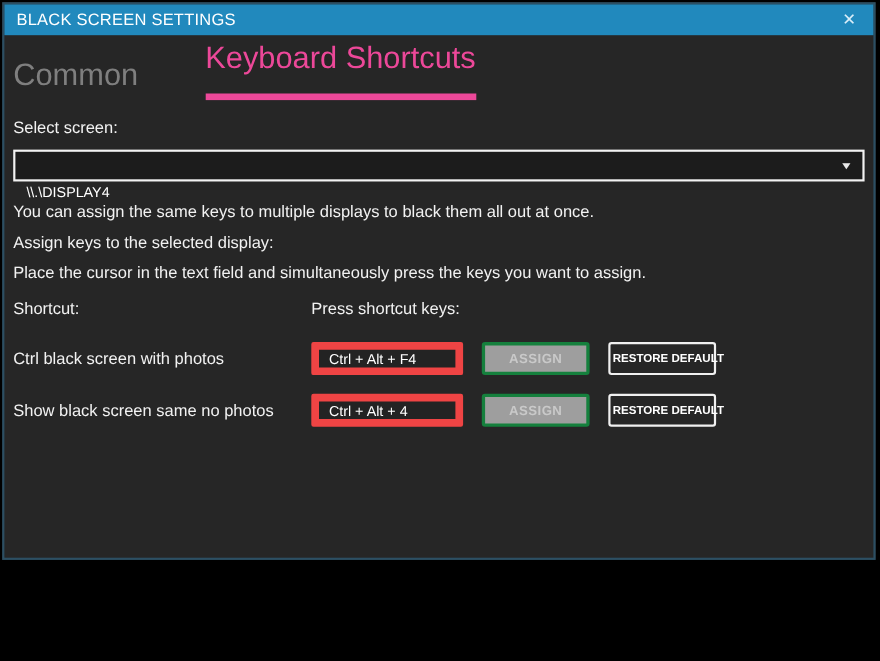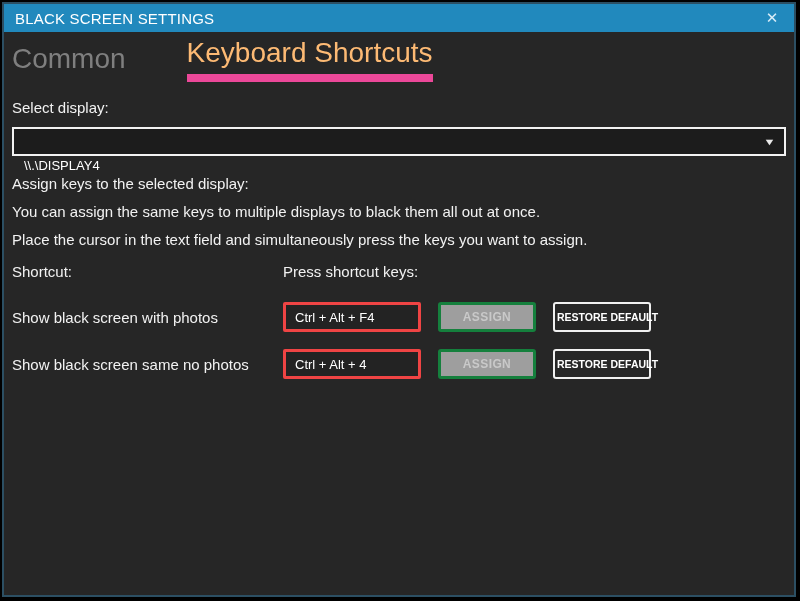--- a/index.html
+++ b/index.html
@@ -1,55 +1,55 @@
 <!DOCTYPE html>
 <html><head>
 <meta charset="utf-8">
 <style>
   * { margin:0; padding:0; box-sizing:border-box; }
   html,body { width:800px; height:601px; background:#000; overflow:hidden;
               font-family:"Liberation Sans","DejaVu Sans",sans-serif; }
 
-  .window { position:absolute; top:2px; left:2px; width:794px; height:595px;
+  .window { position:absolute; top:2px; left:2px; width:794px; height:507px;
             border:2px solid #2c4f63; background:#262626; display:flex; flex-direction:column; }
 
   
   .titlebar { height:28px; background:#2189bd; display:flex; align-items:center;
               padding:0 11px; flex:0 0 auto; }
   .titlebar-title { color:#ffffff; font-size:15px; letter-spacing:.2px; }
   .close-btn { margin-left:auto; width:22px; height:22px; display:flex; align-items:center;
                justify-content:center; color:#d9edf8; font-size:15px; cursor:default; }
 
   .content { padding:4px 8px 0 8px; flex:1 1 auto; }
 
   
   .tabs { display:flex; align-items:flex-end; margin-top:0;gap:44px; }
   .tab { font-size:28px; font-weight:300; color:#7f7f7f; margin-right:17px;
          padding-bottom:6px; line-height:34px; }
-  .tab.active { color:#fdba74; border-bottom:8px solid #ec4899; padding-bottom:4px; }
+  .tab.active { color:#ec4899; border-bottom:6px solid #ec4899; padding-bottom:15px; }
 
   
   .field-label { color:#f2f2f2; font-size:15px; margin-top:17px; }
   .combo { margin-top:11px; height:29px; border:2px solid #f2f2f2; background:#1c1c1c;
            display:flex; align-items:center; justify-content:space-between;
            padding:0 10px; }
   .combo-value { color:#ffffff; font-size:13px;margin-top:48px; }
   .combo-arrow { color:#e9e9e9; font-size:9px; transform:scaleX(1.4); }
 
   
   .instructions { margin-top:14px; }
   .instructions p { color:#f2f2f2; font-size:15px; line-height:28px; }
 
   
   .shortcut-grid { margin-top:3px; display:grid;
                    grid-template-columns:254px 138px 98px 98px;
                    column-gap:10px; row-gap:6px; align-items:center;gap:17px; }
   .col-head { color:#f2f2f2; font-size:15px; height:28px; display:flex; align-items:center; }
   .row-label { color:#f2f2f2; font-size:15px; }
-  .key-input { width:138px; height:30px; background:#232323; border:3px solid #ef4444;
+  .key-input { width:138px; height:30px; background:#232323; border:7px solid #ef4444;
                border-radius:2px; color:#ffffff; font-size:13px; padding:0 9px;
                font-family:"Liberation Sans","DejaVu Sans",sans-serif; outline:none; }
   .assign-btn { height:30px; background:#9e9e9e; border:3px solid #15803d; border-radius:3px;
                 color:#c9c9c9; font-size:12px; font-weight:bold; letter-spacing:.4px;
                 font-family:"Liberation Sans","DejaVu Sans",sans-serif; }
   .restore-btn { height:30px; background:transparent; border:2px solid #f0f0f0; border-radius:3px;
                  color:#ffffff; font-size:10.5px; font-weight:bold; white-space:nowrap;
                  padding:0 2px; font-family:"Liberation Sans","DejaVu Sans",sans-serif; }
 </style>
 </head>
@@ -62,39 +62,39 @@
     <span class="close-btn">✕</span>
   </div>
 
   <div class="content">
 
     <div class="tabs">
       <span class="tab">Common</span>
       <span class="tab active">Keyboard Shortcuts</span>
     </div>
 
-    <div class="field-label">Select display:</div>
+    <div class="field-label">Select screen:</div>
 
     <div class="combo">
       <span class="combo-value">\\.\DISPLAY4</span>
       <span class="combo-arrow">▼</span>
     </div>
 
     <div class="instructions">
+      <p>You can assign the same keys to multiple displays to black them all out at once.</p>
       <p>Assign keys to the selected display:</p>
-      <p>You can assign the same keys to multiple displays to black them all out at once.</p>
       <p>Place the cursor in the text field and simultaneously press the keys you want to assign.</p>
     </div>
 
     <div class="shortcut-grid">
 
       <div class="col-head">Shortcut:</div>
       <div class="col-head" style="grid-column:2 / span 3;">Press shortcut keys:</div>
 
-      <div class="row-label">Show black screen with photos</div>
+      <div class="row-label">Ctrl black screen with photos</div>
       <input class="key-input" type="text" value="Ctrl + Alt + F4" style="">
       <button class="assign-btn">ASSIGN</button>
       <button class="restore-btn">RESTORE DEFAULT</button>
 
       <div class="row-label">Show black screen same no photos</div>
       <input class="key-input" type="text" value="Ctrl + Alt + 4" style="">
       <button class="assign-btn">ASSIGN</button>
       <button class="restore-btn">RESTORE DEFAULT</button>
 
     </div>

